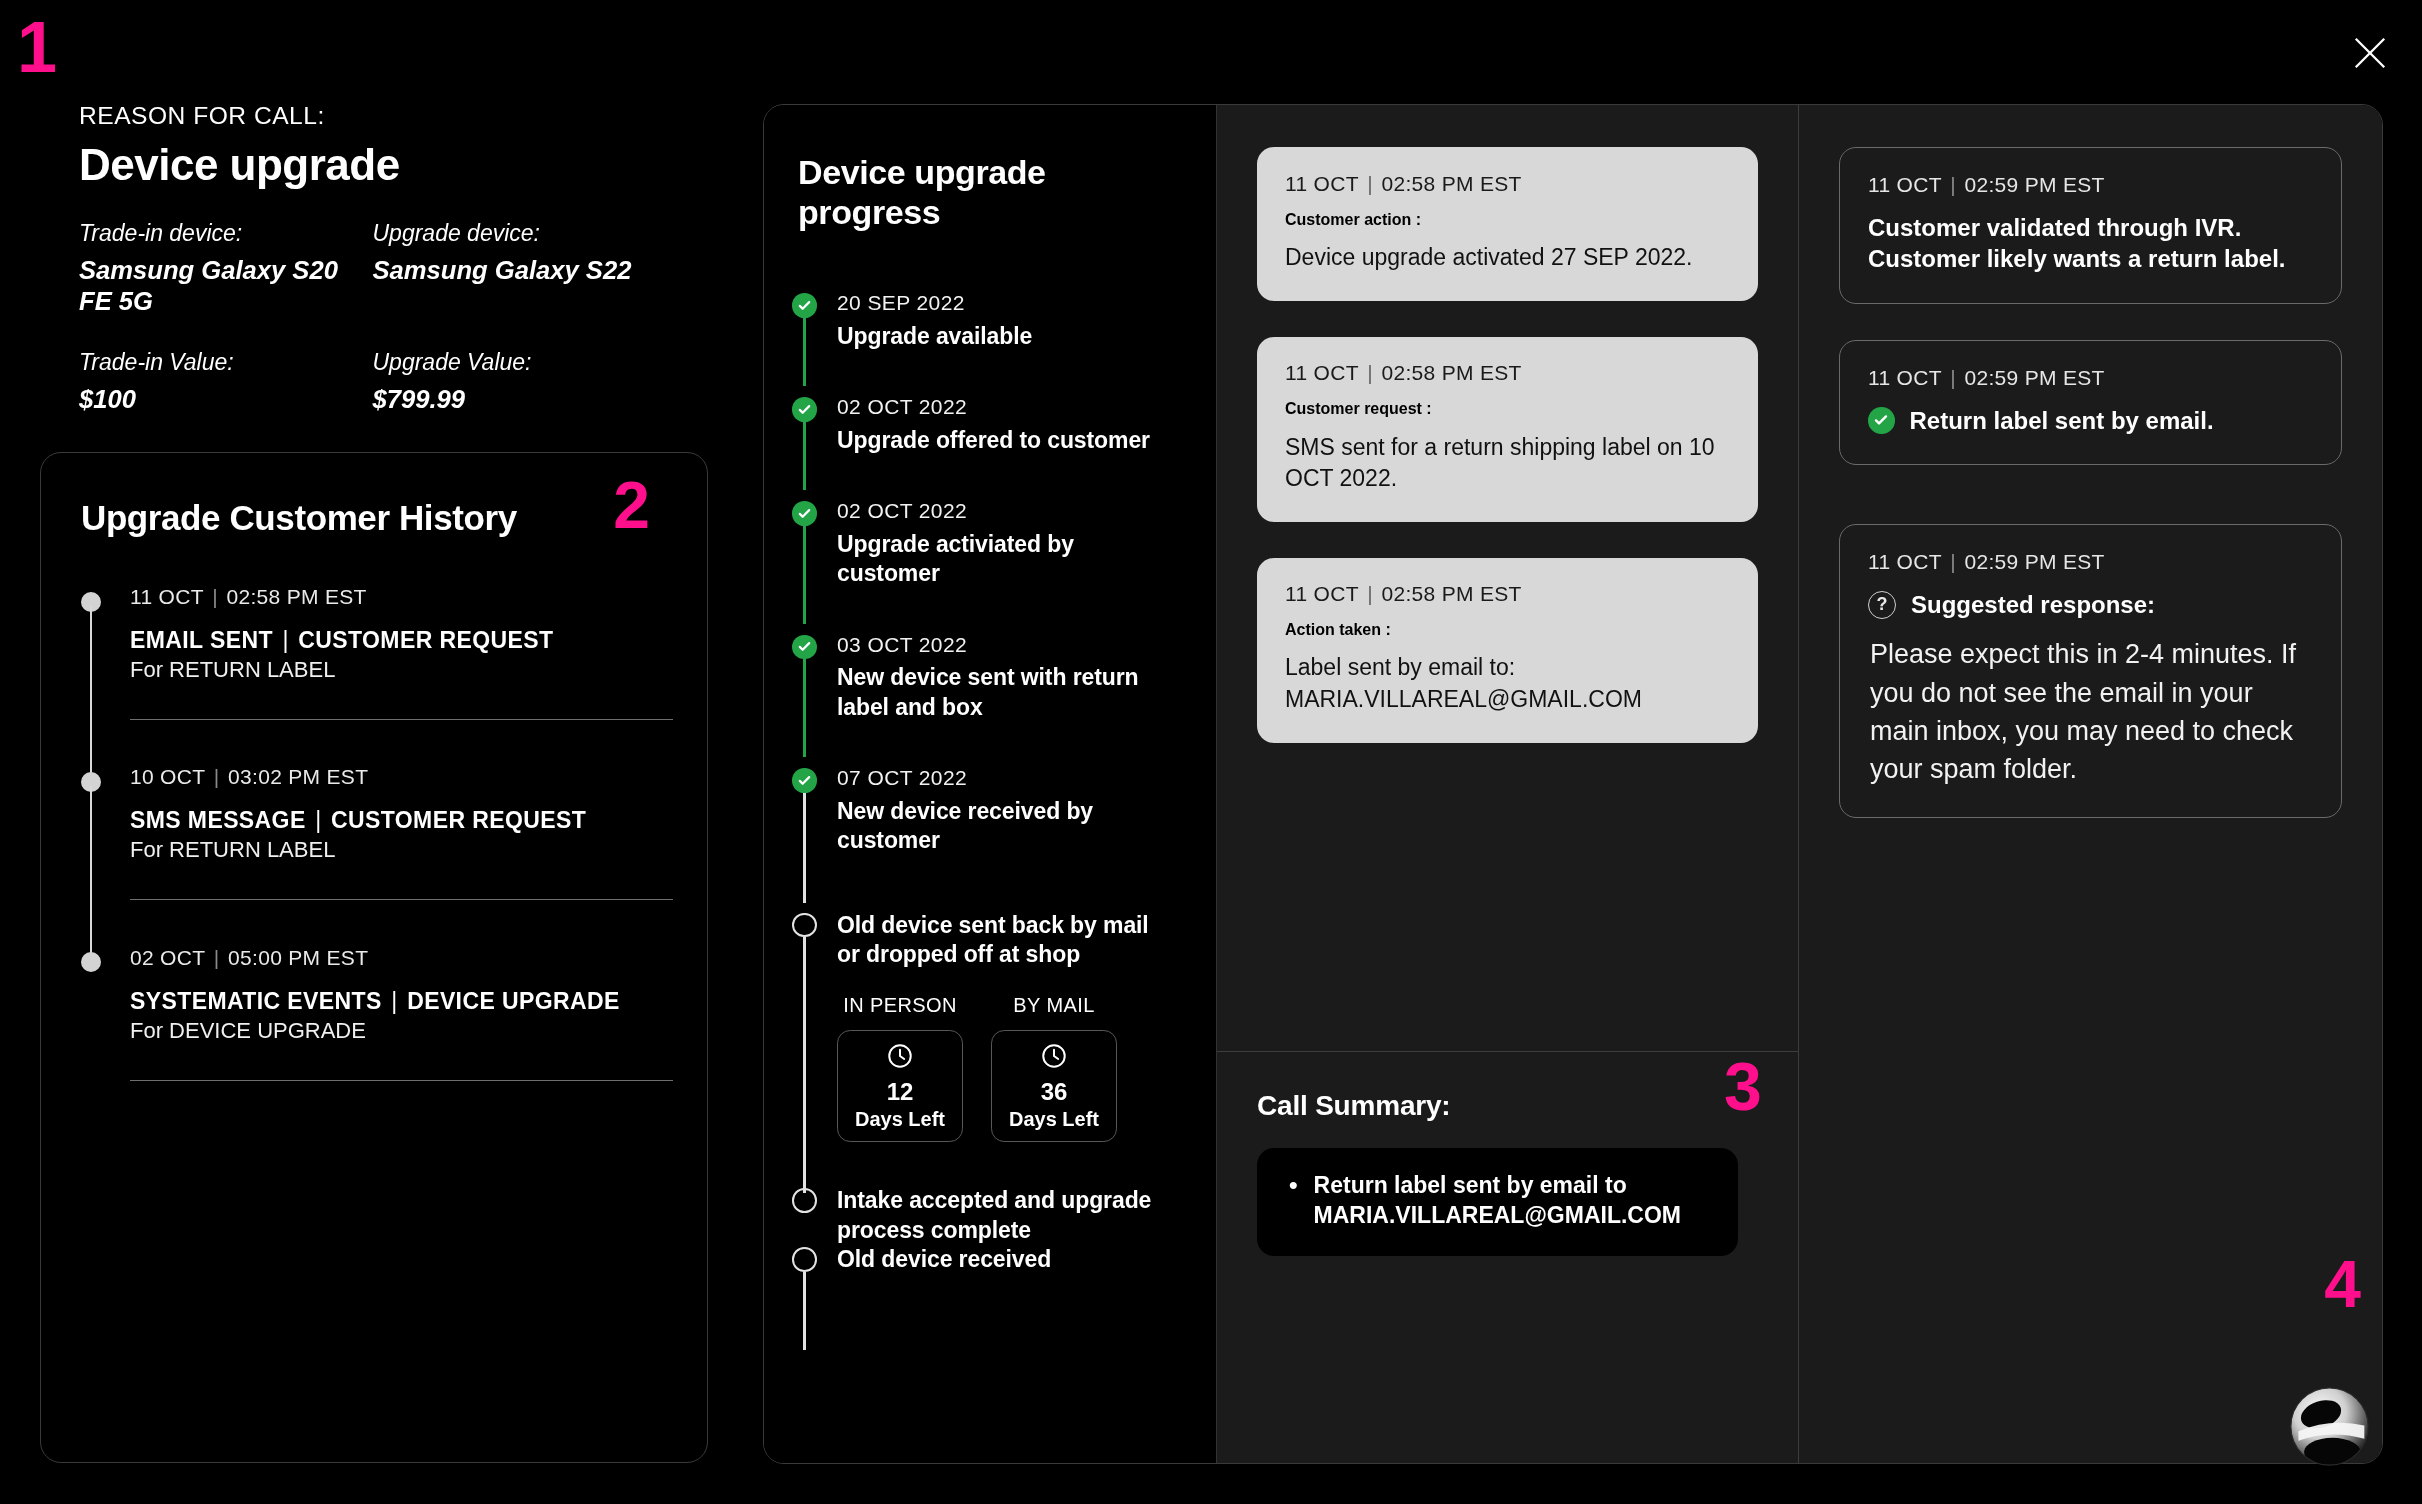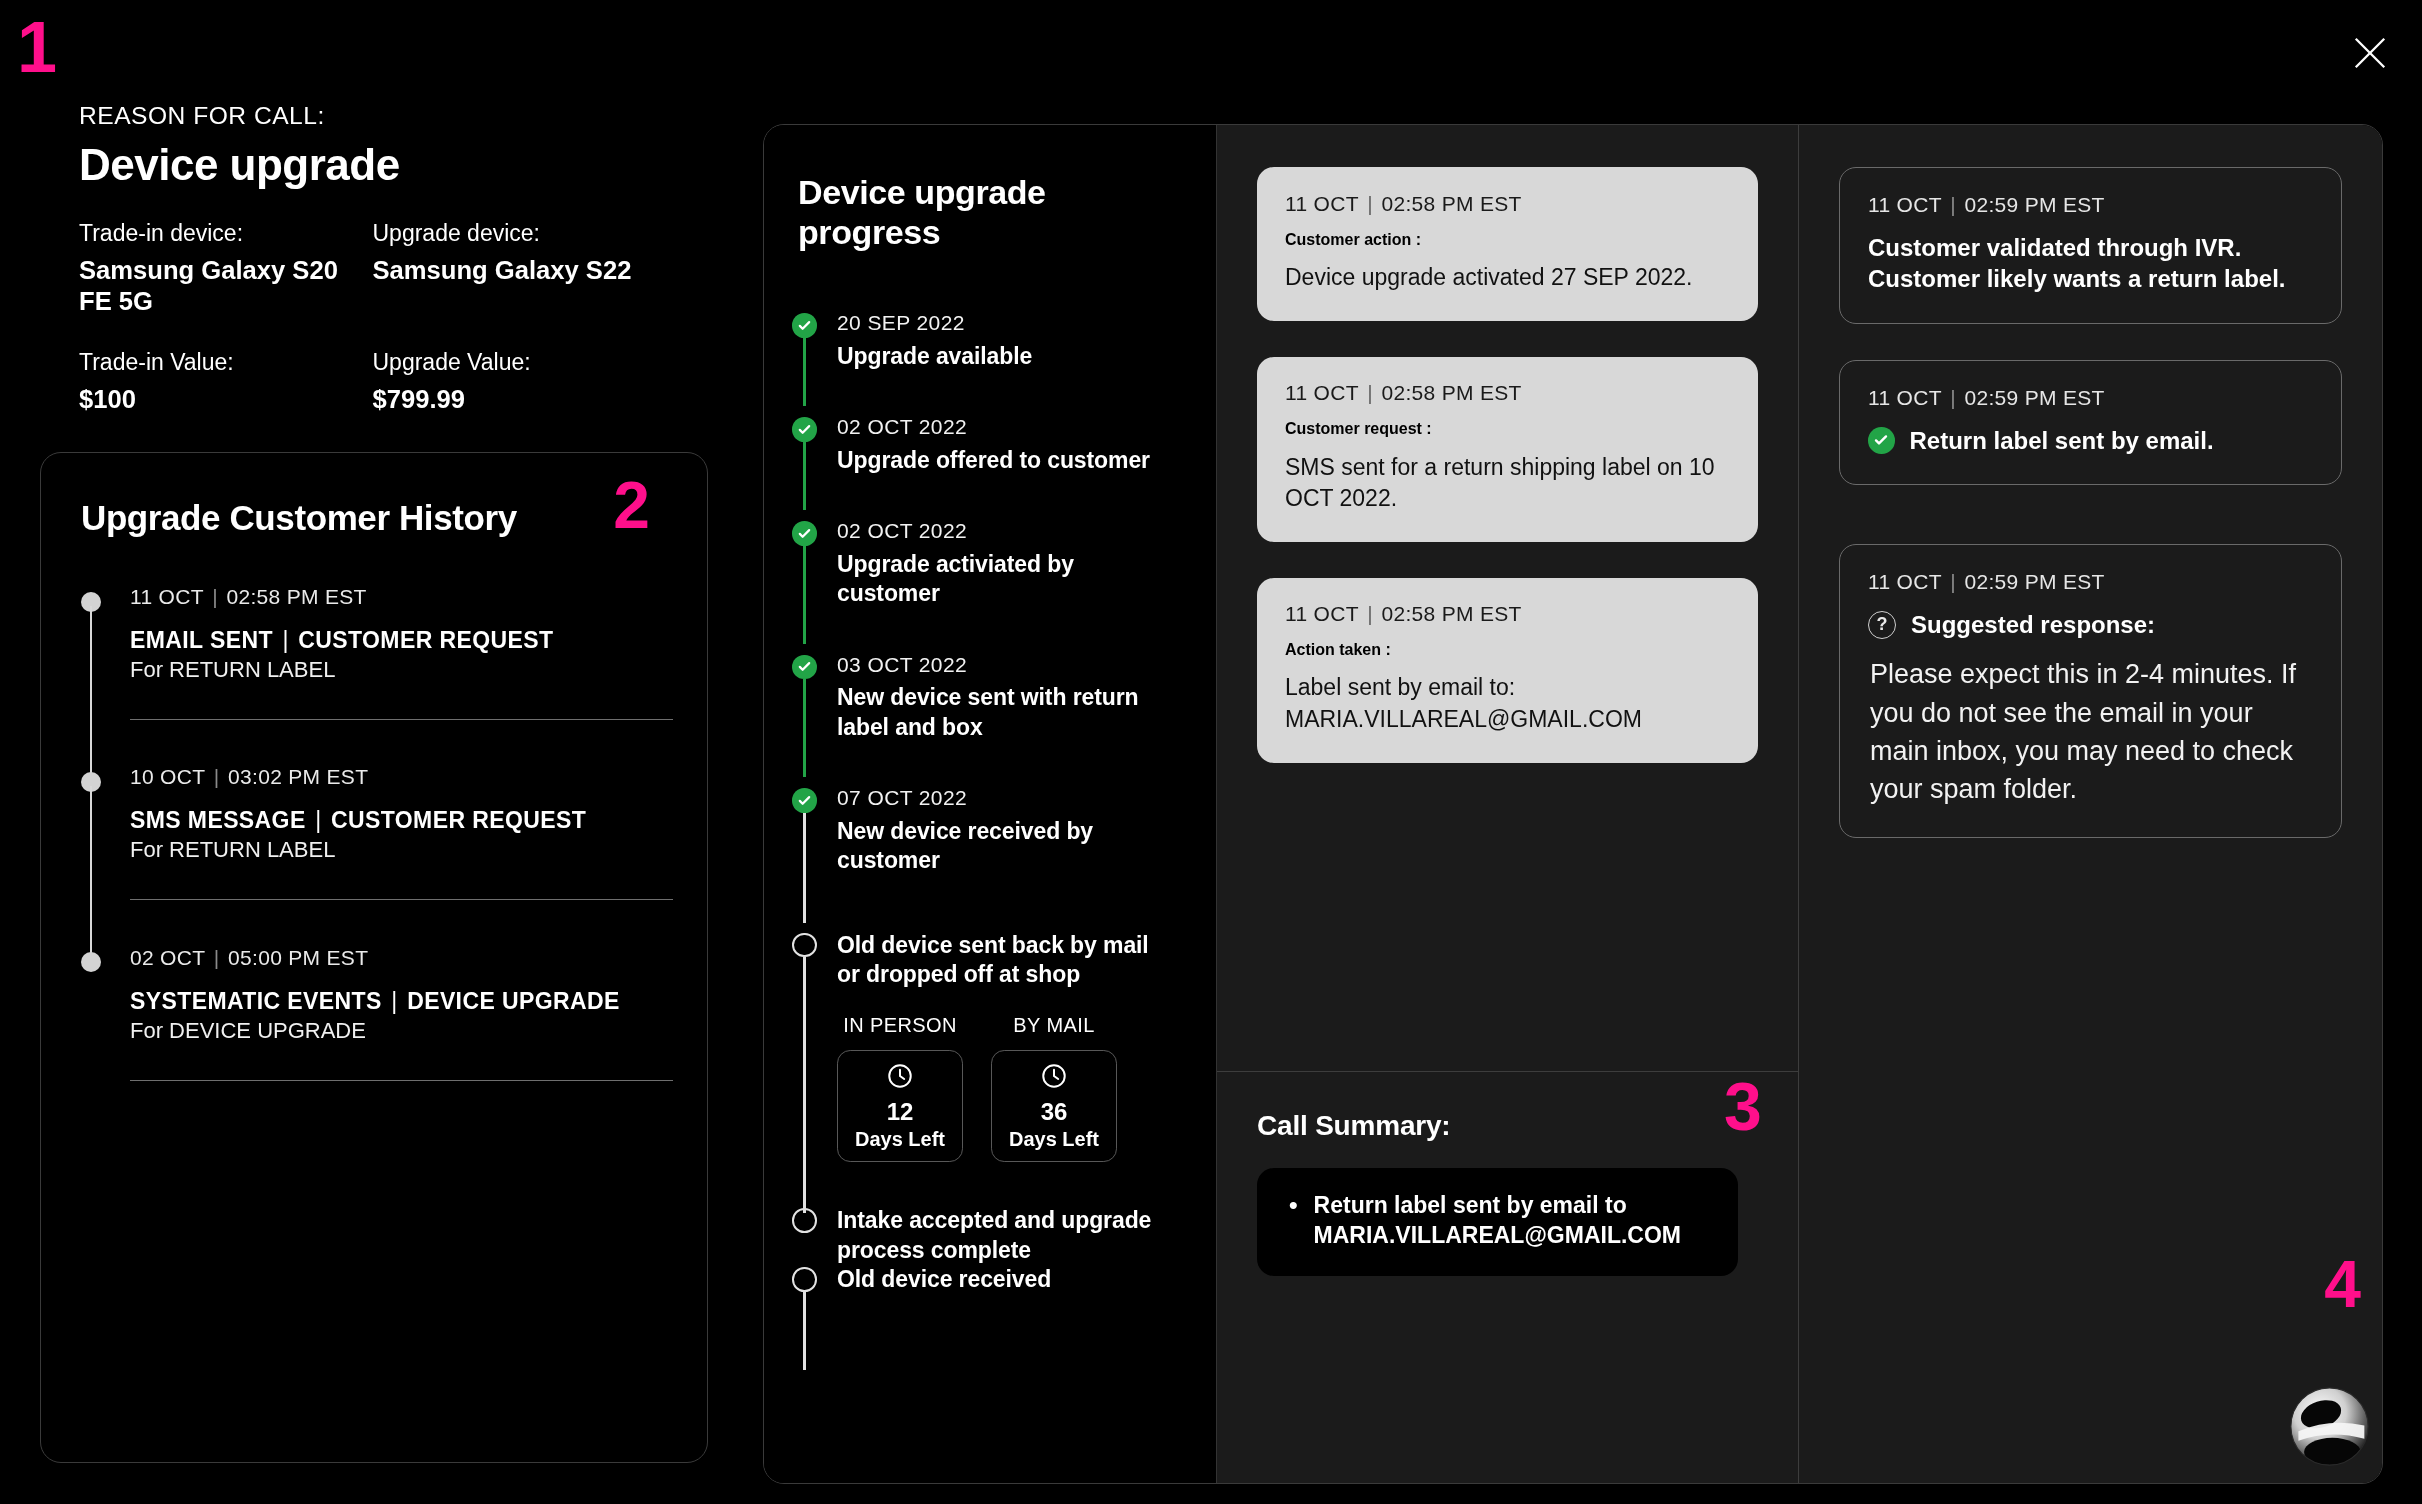--- a/index.html
+++ b/index.html
@@ -50,21 +50,21 @@
   }
   .reason-title {
     position: absolute; left: 79px; top: 140px;
     font-size: 44px; font-weight: 700; color: #ffffff;
     letter-spacing: -0.5px;
   }
   .dev-grid {
     position: absolute; left: 79px; top: 220px; width: 587px;
   }
   .dev-row { display: flex; margin-bottom: 32px; }
-  .dev-col { width: 50%; padding-right: 15px; }
+  .dev-col { width: 50%; padding-right: 15px; font-style: italic; }
   .dev-k { font-size: 23px; color: #ffffff; margin-bottom: 7.6px; }
   .dev-v { font-size: 25.6px; font-weight: 700; color: #ffffff; line-height: 1.22; }
 
   .history-card {
     position: absolute; left: 40px; top: 452px;
     width: 668px; height: 1011px;
     border: 0.9px solid #3a3a3a;
     border-radius: 21px;
     background: #000;
   }
@@ -95,21 +95,20 @@
   .tl-rule { height:0.9px; background:#6f6f6f; margin-top: 36px; margin-bottom: 34px; }
 
   
   .panel {
     position: absolute; left: 763px; top: 104px;
     width: 1620px; height: 1360px;
     border: 0.9px solid #3a3a3a;
     border-radius: 21px;
     overflow: hidden;
     display: flex;
-    margin-top: 20px;
   }
   .col-progress {
     width: 453px; flex: none;
     background: #000000;
     border-right: 0.9px solid #333;
     position: relative;
   }
   .col-center {
     width: 582px; flex: none;
     background: #1b1b1b;

